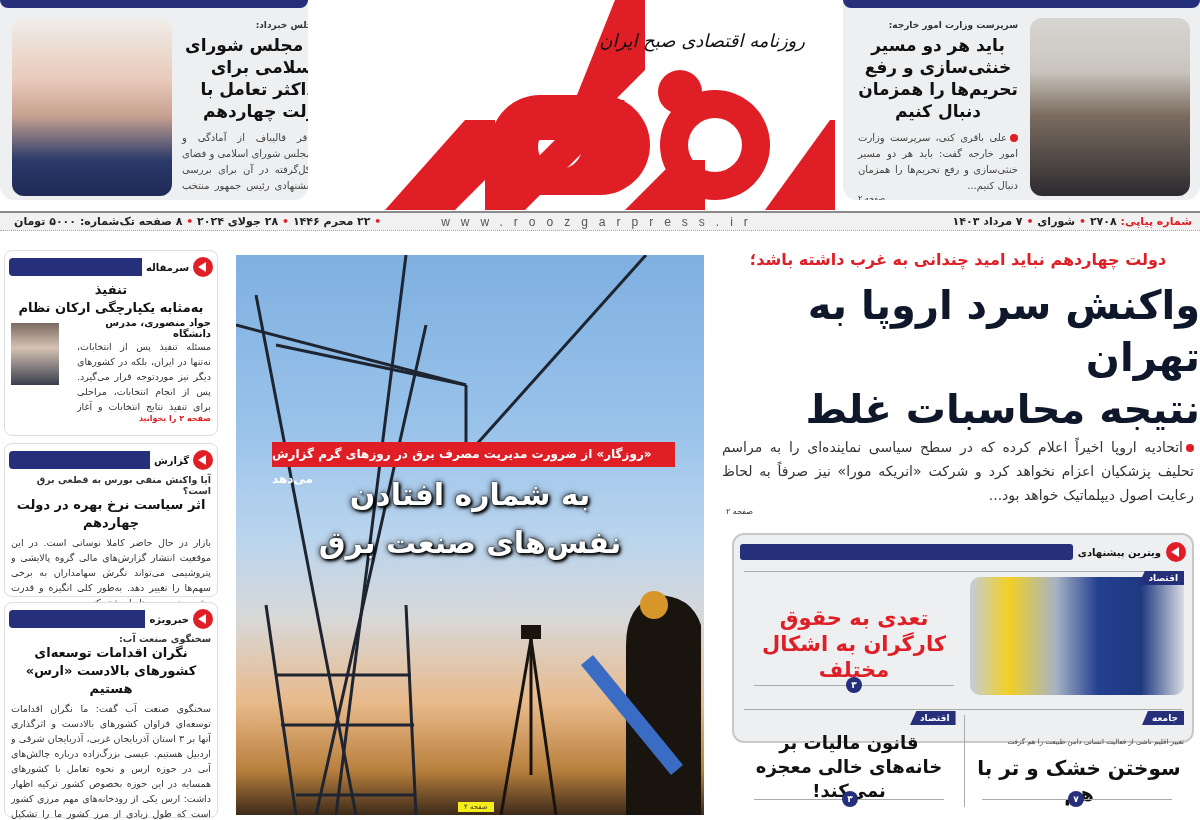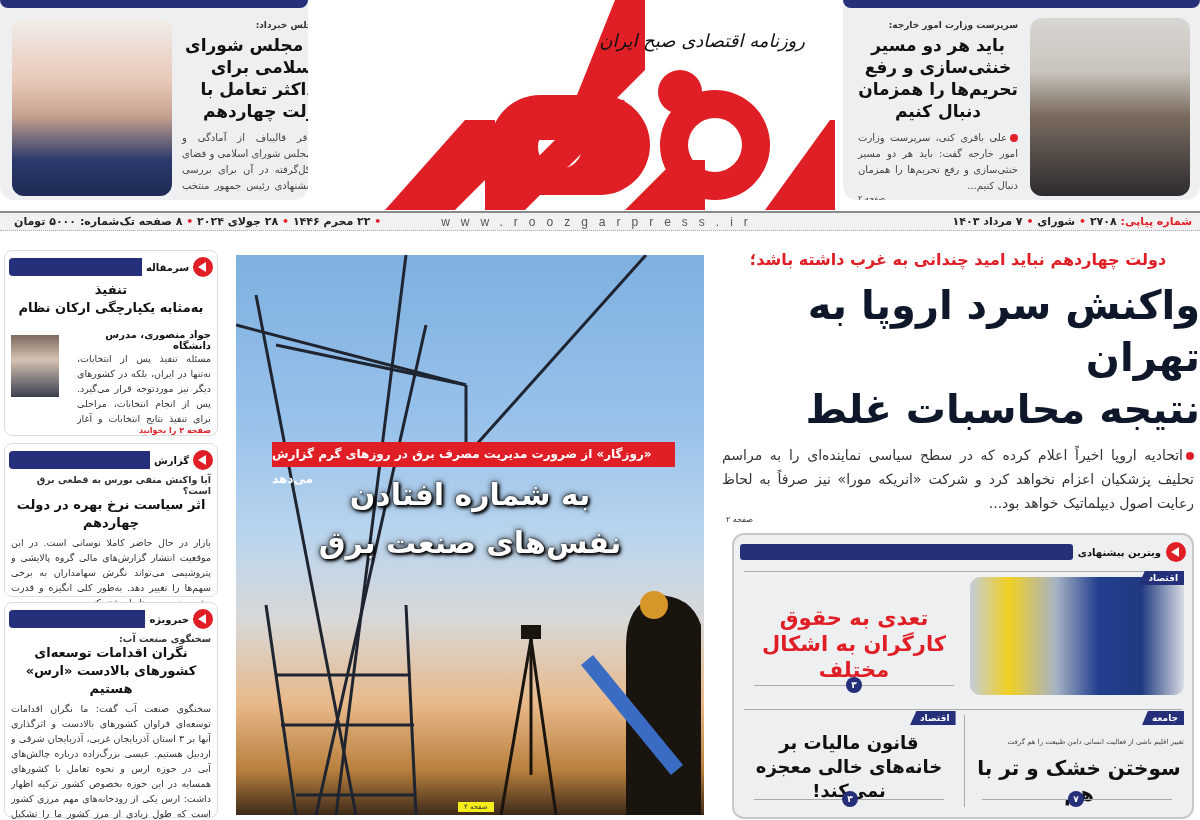--- a/index.html
+++ b/index.html
@@ -66,24 +66,24 @@
   .c-kicker { position: absolute; left: 36px; top: 187px; width: 403px; height: 25px; background: #e01e25; color: #fff;
     font-size: 12px; font-weight: bold; text-align: left; line-height: 25px; }
   .c-title { position: absolute; left: 0; width: 468px; text-align: center; color: #fff; font-weight: bold; font-size: 30px;
     text-shadow: 0 0 6px #000, 0 0 2px #000, 2px 2px 3px #000; }
   .c-page { position: absolute; left: 222px; top: 547px; background: #f6ee1a; font-size: 7px; padding: 1px 6px; color: #333; }
 
   
   #main-story { position: absolute; left: 716px; top: 250px; width: 484px; }
   .m-kicker { color: #e01e25; font-size: 16px; font-weight: bold; text-align: center; }
   .m-head { font-size: 40px; font-weight: bold; text-align: right; line-height: 52px; margin-top: 10px; color: #0f172a; }
-  .m-lead { font-size: 14px; line-height: 24px; color: #333; text-align: justify; margin-top: 8px; padding: 0 6px; }
-
-  
-  #showcase { position: absolute; left: 732px; top: 533px; width: 462px; height: 286px; border: 2px solid #c8c8c8;
+  .m-lead { font-size: 14px; line-height: 24px; color: #333; text-align: justify; padding: 0 6px; }
+
+  
+  #showcase { position: absolute; left: 732px; top: 533px; width: 462px; height: 210px; border: 2px solid #c8c8c8;
     border-radius: 12px; background: #eeeff1; }
   .sc-head { position: absolute; top: 7px; right: 6px; left: 6px; height: 20px; display: flex; align-items: center; }
   .sc-head .badge { width: 20px; height: 20px; border-radius: 50%; background: #e01e25; position: relative; }
   .sc-head .badge::after { content: ""; position: absolute; left: 5px; top: 5px; border-right: 8px solid #fff; border-top: 5px solid transparent; border-bottom: 5px solid transparent; }
   .sc-head .lbl { font-size: 10px; font-weight: bold; margin: 0 5px; }
   .sc-head .fill { flex: 1; height: 16px; background: #26307a; border-radius: 3px; }
   .sc-photo { position: absolute; top: 42px; right: 8px; width: 214px; height: 118px; border-radius: 10px;
     background: linear-gradient(90deg,#c3ccd8 0%, #f1d023 18%, #a7b3c4 40%, #233f8f 60%, #1f3a80 80%, #d9dce3 100%); }
   .cat-tag { position: absolute; background: #26307a; color: #fff; font-size: 9px; font-weight: bold; padding: 2px 6px 2px 10px;
     clip-path: polygon(14% 0, 100% 0, 100% 100%, 0 100%); }
@@ -159,21 +159,21 @@
 <div id="left-col">
   <div class="sec" style="top:2px;height:186px">
     <div class="sec-head">
       <span class="badge"></span>
       <span class="lbl">سرمقاله</span>
       <span class="fill"></span>
     </div>
     <div class="body">
       <div class="ttl-c">تنفیذ</div>
       <div class="ttl-c">به‌مثابه یکپارچگی ارکان نظام</div>
-      <div style="display:flex;gap:18px;margin-top:12px">
+      <div style="display:flex;gap:18px;margin-top:0">
         <div style="flex:1">
           <div style="font-size:10px;font-weight:bold">جواد منصوری، مدرس دانشگاه</div>
           <div class="body-sm" style="max-height:75px;overflow:hidden">مسئله تنفیذ پس از انتخابات، نه‌تنها در ایران، بلکه در کشورهای دیگر نیز موردتوجه قرار می‌گیرد. پس از انجام انتخابات، مراحلی برای تنفیذ نتایج انتخابات و آغاز فعالیت‌های رئیس جمهور به کار گرفته می‌شود...</div>
         </div>
         <div style="width:48px;height:62px;flex:none;margin-top:6px;background:linear-gradient(180deg,#7b6a60,#d5c2b3 40%,#3a3f4e)"></div>
       </div>
       <div class="more">صفحه ۲ را بخوانید</div>
     </div>
   </div>
 

